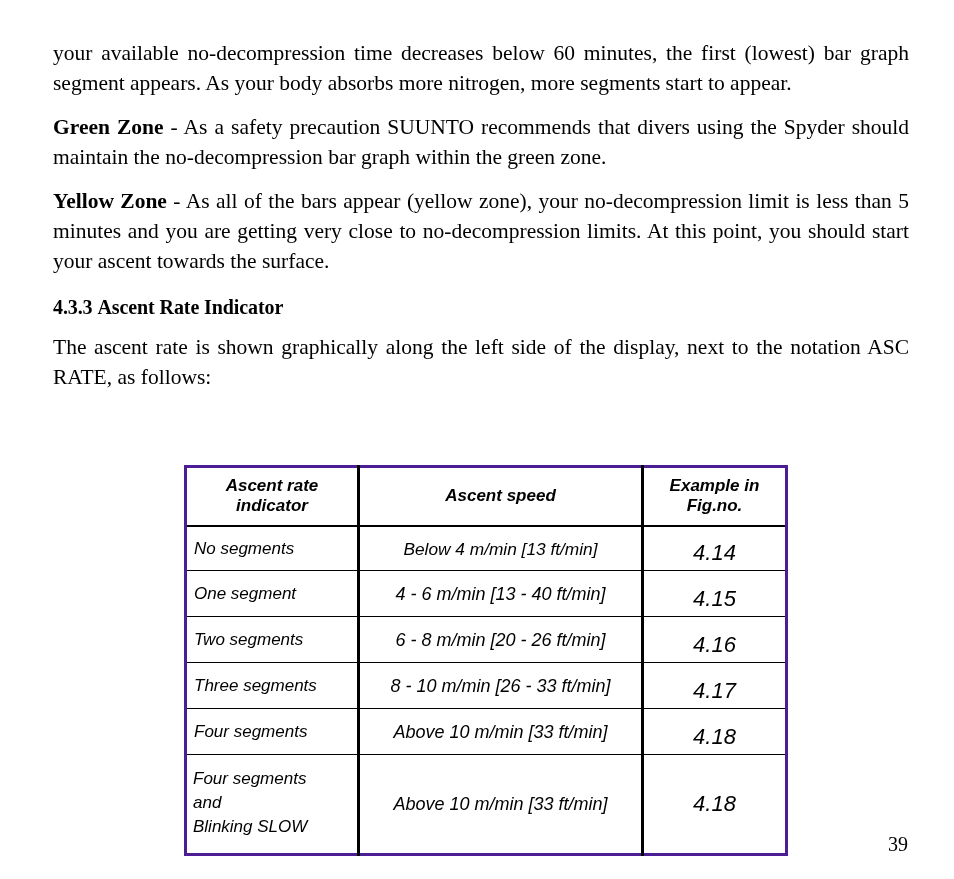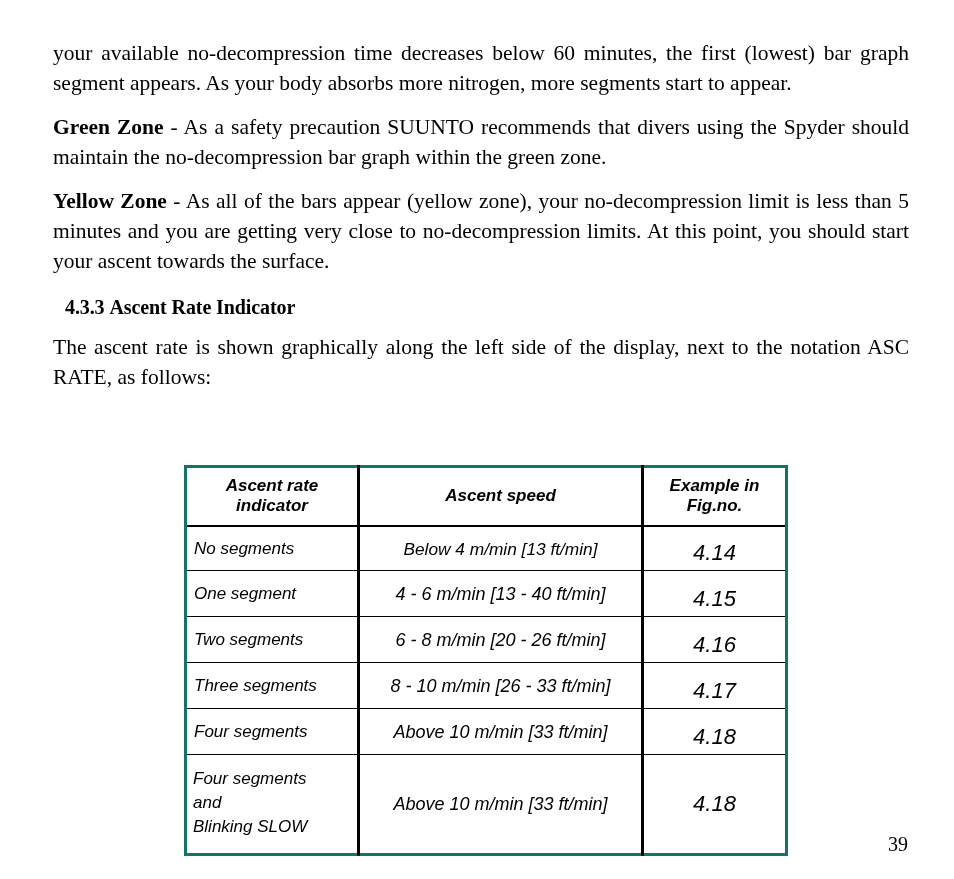--- a/index.html
+++ b/index.html
@@ -37,21 +37,21 @@
     text-justify: inter-word;
     hyphens: manual;
   }
   p.para:last-child { margin-bottom: 0; }
 
   .lead {
     font-weight: bold;
   }
 
   h3.section-heading {
-    margin: 18px 0 12px 12px;
+    margin: 18px 0 12px 0;
     font-size: 20px;
     line-height: 26px;
     font-weight: bold;
     letter-spacing: -0.1px;
   }
   h3.section-heading .num { margin-right: 5px; }
 
   .para.tight {
     margin-bottom: 0;
   }
@@ -59,21 +59,21 @@
   
   .rate-table-wrap {
     position: absolute;
     left: 184px;
     top: 465px;
     width: 592px;
   }
   table.rate-table {
     width: 100%;
     border-collapse: collapse;
-    border: 3px solid #0f766e;
+    border: 3px solid #4c1d95;
     background: #fff;
     table-layout: fixed;
   }
   table.rate-table td {
     border: 1.5px solid #000;
     padding: 0;
     vertical-align: middle;
     font-family: "Liberation Sans", "DejaVu Sans", sans-serif;
     font-style: italic;
     color: #000;

